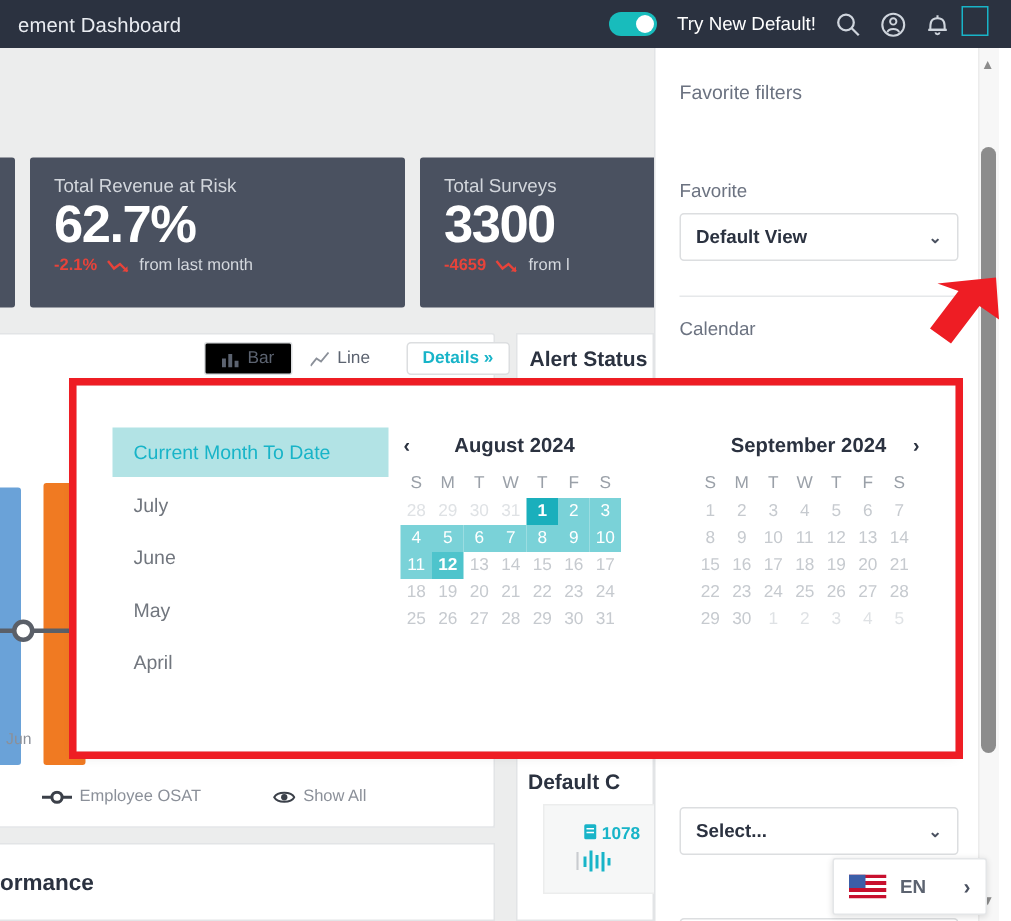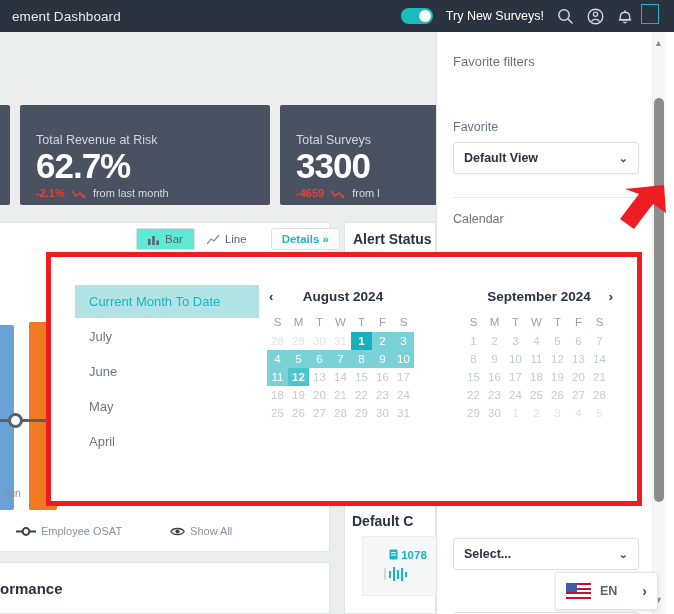--- a/index.html
+++ b/index.html
@@ -41,21 +41,21 @@
     background: #eceded;
   }
 
   
   .kpi-row { position: absolute; left: -70px; top: 105px; display: flex; gap: 10px; }
   .kpi-card {
     background: #4a5160; width: 250px; height: 100px; border-radius: 2px;
     padding: 12px 16px; color: #fff; overflow: hidden;
   }
   .kpi-card.partial { width: 80px; }
-  .kpi-title { font-size: 12.5px; color: #d2d6dc; white-space: nowrap; margin-top: 16px; }
+  .kpi-title { font-size: 12.5px; color: #d2d6dc; white-space: nowrap; }
   .kpi-value {
     font-size: 35px; font-weight: bold; letter-spacing: -1px;
     line-height: 1.08; white-space: nowrap;
   }
   .kpi-delta { font-size: 11px; color: #d4d8de; white-space: nowrap; margin-top: 2px; }
   .kpi-delta b { color: #e8433a; font-weight: bold; }
   .trend-dn { display: inline-block; vertical-align: -2px; margin: 0 3px; }
 
   
   .chart-panel {
@@ -64,21 +64,21 @@
   }
   .chart-toolbar {
     position: absolute; left: 136px; top: 228px; display: flex;
     align-items: center; gap: 0px;
   }
   .seg-btn {
     display: flex; align-items: center; gap: 5px; padding: 4px 11px;
     font-size: 11.5px; color: #5c6370; border: 1px solid transparent;
     background: transparent; cursor: pointer;
   }
-  .seg-btn.active { background: #5eead4; border: 1px solid #dcdee0; border-radius: 2px; }
+  .seg-btn.active { background: #000000; border: 1px solid #dcdee0; border-radius: 2px; }
   .details-btn {
     margin-left: 12px; padding: 4px 10px; font-size: 11.5px; font-weight: bold;
     color: #18b4c8; background: #fff; border: 1px solid #dcdee0;
     border-radius: 3px; cursor: pointer; white-space: nowrap;
   }
   .alert-status {
     position: absolute; left: 353px; top: 231px; font-size: 14px;
     font-weight: bold; color: #2b3240; white-space: nowrap;
   }
   .alert-panel {
@@ -102,21 +102,21 @@
     position: absolute; left: -10px; top: 419px; width: 56px; height: 3px;
     background: #5a5f68;
   }
   .line-dot {
     position: absolute; left: 8px; top: 413px; width: 15px; height: 15px;
     border-radius: 50%; background: #fff; border: 3px solid #5a5f68;
   }
 
   .legend-row {
     position: absolute; left: 0px; top: 525px; width: 330px;
-    display: flex; align-items: center; gap: 48px; padding-left: 16px;
+    display: flex; align-items: center; gap: 48px; padding-left: 28px;
   }
   .legend-item {
     display: flex; align-items: center; gap: 5px;
     font-size: 11px; color: #8b9099; white-space: nowrap;
   }
   .legend-sep {
     position: absolute; left: 0; top: 551px; width: 330px; height: 1px; background: #e6e8ea;
   }
   .perf-panel {
     position: absolute; left: -70px; top: 562px; width: 400px; height: 52px;
@@ -499,21 +499,21 @@
           <div class="cal-day out">4</div>
           <div class="cal-day out">5</div>
         </div>
     </div>
   </div>
 
   <div class="topbar">
     <div class="topbar-title">ement Dashboard</div>
     <div class="topbar-right">
       <span class="toggle-pill"></span>
-      <span class="try-label">Try New Surveys!</span>
+      <span class="try-label">Try New Default!</span>
       <span class="hicon">
         <svg width="17" height="17" viewBox="0 0 17 17">
             <circle cx="7" cy="7" r="5.2" fill="none" stroke="#cfd5dd" stroke-width="1.5"></circle>
             <line x1="10.8" y1="10.8" x2="15.5" y2="15.5" stroke="#cfd5dd" stroke-width="1.5"></line>
           </svg>
       </span>
       <span class="hicon">
         <svg width="17" height="17" viewBox="0 0 17 17">
             <circle cx="8.5" cy="8.5" r="7.3" fill="none" stroke="#cfd5dd" stroke-width="1.4"></circle>
             <circle cx="8.5" cy="6.3" r="2.1" fill="none" stroke="#cfd5dd" stroke-width="1.3"></circle>

